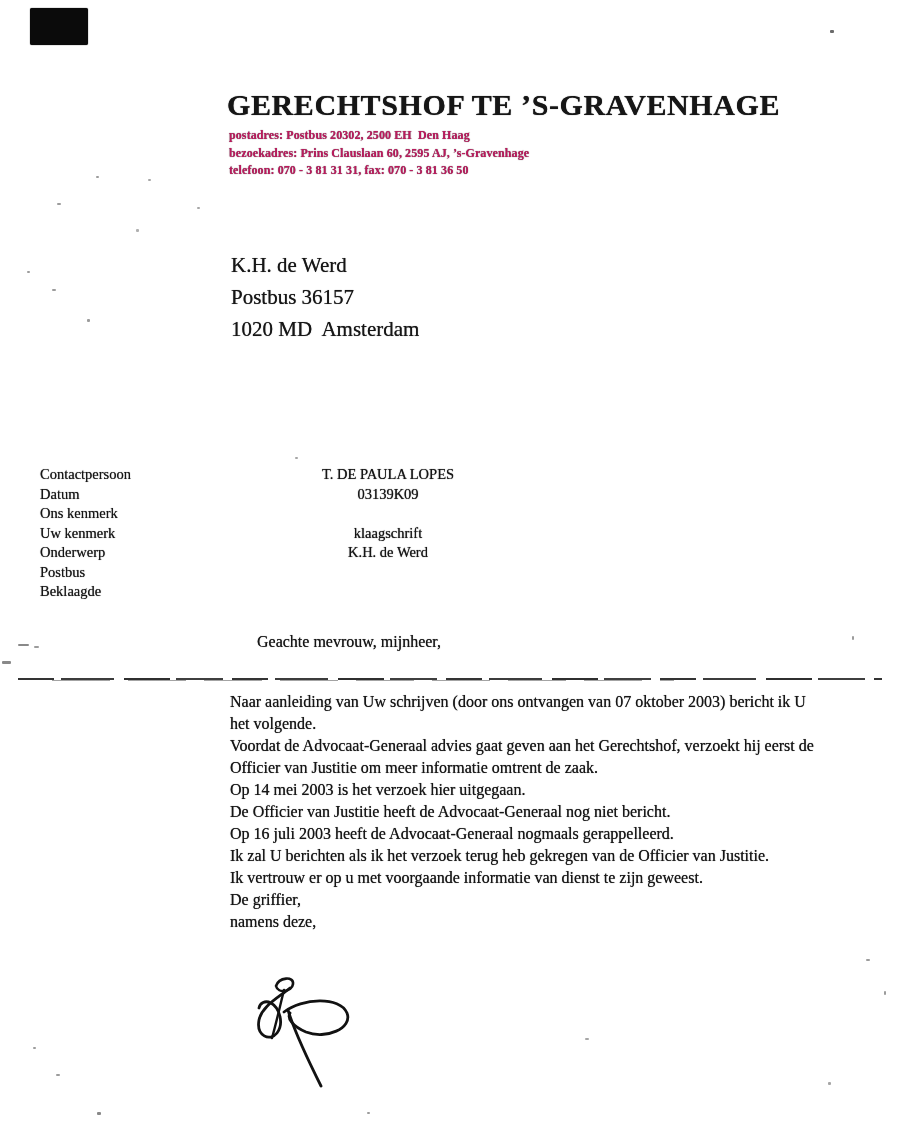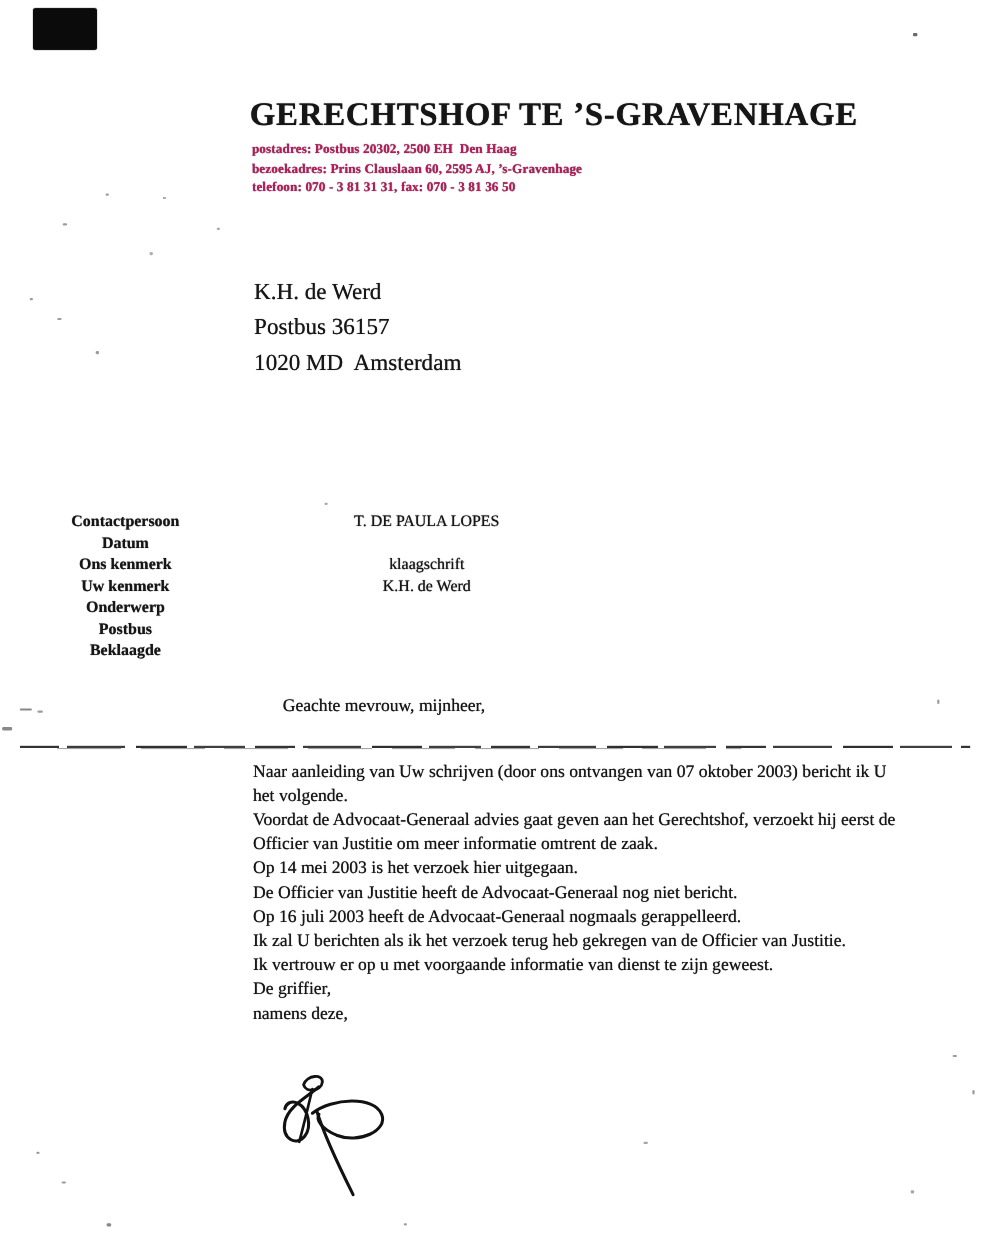--- a/index.html
+++ b/index.html
@@ -40,22 +40,22 @@
   
   .recipient{
     left:231px;top:249px;
     font-size:21px;line-height:32px;
     text-shadow:0 0 0.7px rgba(0,0,0,.8);
   }
 
   
   .meta-labels{
     left:40px;top:465px;width:148px;
-    text-align:center;
-    font-size:14.5px;font-weight:700;
+    text-align:left;
+    font-size:14.5px;font-weight:400;
     text-shadow:0 0 0.8px rgba(0,0,0,.75);
   }
   .meta-values{
     left:228px;top:465px;width:320px;
     font-size:14.5px;font-weight:400;
     text-shadow:0 0 0.9px rgba(0,0,0,.85);
     text-align:center;
   }
   .mrow{height:19.5px;line-height:19.5px;}
 
@@ -127,20 +127,21 @@
   <div class="mrow">Datum</div>
   <div class="mrow">Ons kenmerk</div>
   <div class="mrow">Uw kenmerk</div>
   <div class="mrow">Onderwerp</div>
   <div class="mrow">Postbus</div>
   <div class="mrow">Beklaagde</div>
 </div>
 
 <div class="abs meta-values">
   <div class="mrow">T. DE PAULA LOPES</div>
+  <div class="mrow">03139K09</div>
   <div class="mrow"></div>
   <div class="mrow">klaagschrift</div>
   <div class="mrow">K.H. de Werd</div>
   <div class="mrow"></div>
 </div>
 
 <div class="abs salutation">Geachte mevrouw, mijnheer,</div>
 
 <div class="abs crease">
   <div class="c1"></div>

